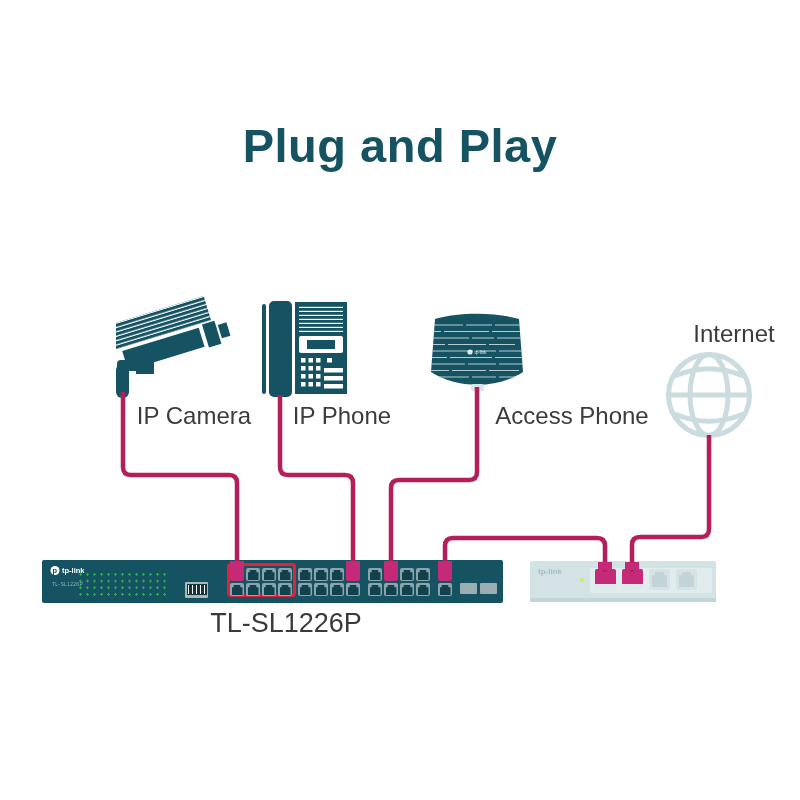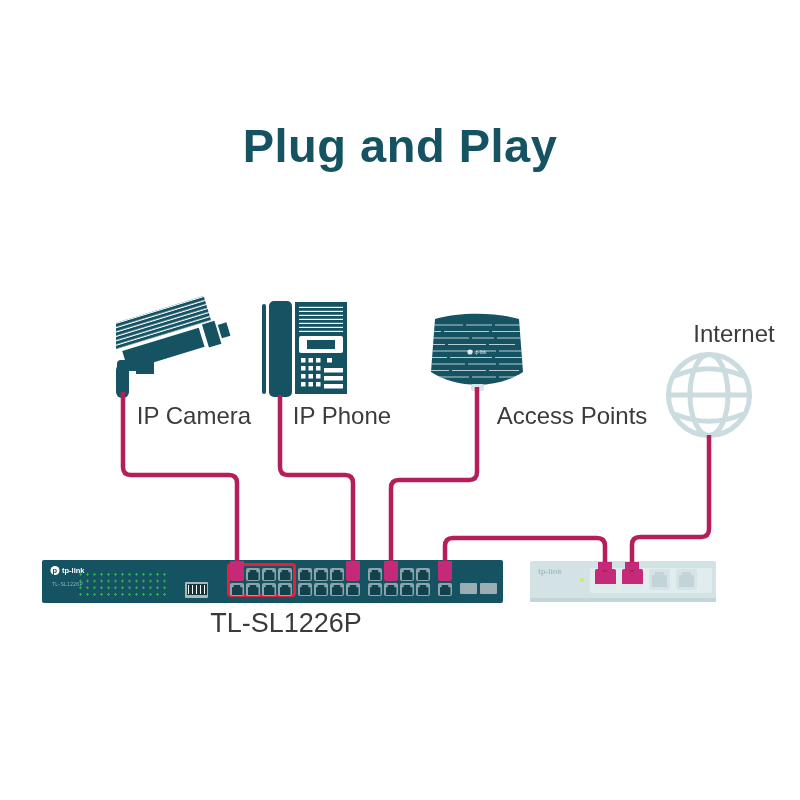--- a/index.html
+++ b/index.html
@@ -134,21 +134,21 @@
       <circle cx="47" cy="47" r="40.5"></circle>
       <ellipse cx="47" cy="47" rx="19" ry="40.5"></ellipse>
       <line x1="6.5" y1="47" x2="87.5" y2="47"></line>
       <path d="M14,27.5 Q47,14 80,27.5"></path>
       <path d="M14,66.5 Q47,80 80,66.5"></path>
     </g>
   </svg>
 
   <div class="abs dev-label" style="left:342px;top:402px">IP Phone</div>
   <div class="abs dev-label" style="left:194px;top:402px">IP Camera</div>
-  <div class="abs dev-label" style="left:572px;top:402px">Access Points</div>
+  <div class="abs dev-label" style="left:572px;top:402px">Access Phone</div>
   <div class="abs dev-label" style="left:734px;top:320px">Internet</div>
 
   <div id="switch" class="abs">
     <svg id="switch-brand" class="abs" width="50" height="11" viewBox="0 0 50 11">
       <circle cx="5" cy="5.5" r="4.5" fill="#fff"></circle>
       <text x="2.6" y="8.3" font-size="7.5" font-weight="bold" fill="#155362">p</text>
       <text x="12" y="8.3" font-size="7.5" font-weight="bold" fill="#fff">tp-link</text>
     </svg>
     <div id="switch-model" class="abs">TL-SL1226P</div>
     <div id="switch-leds" class="abs"></div>

